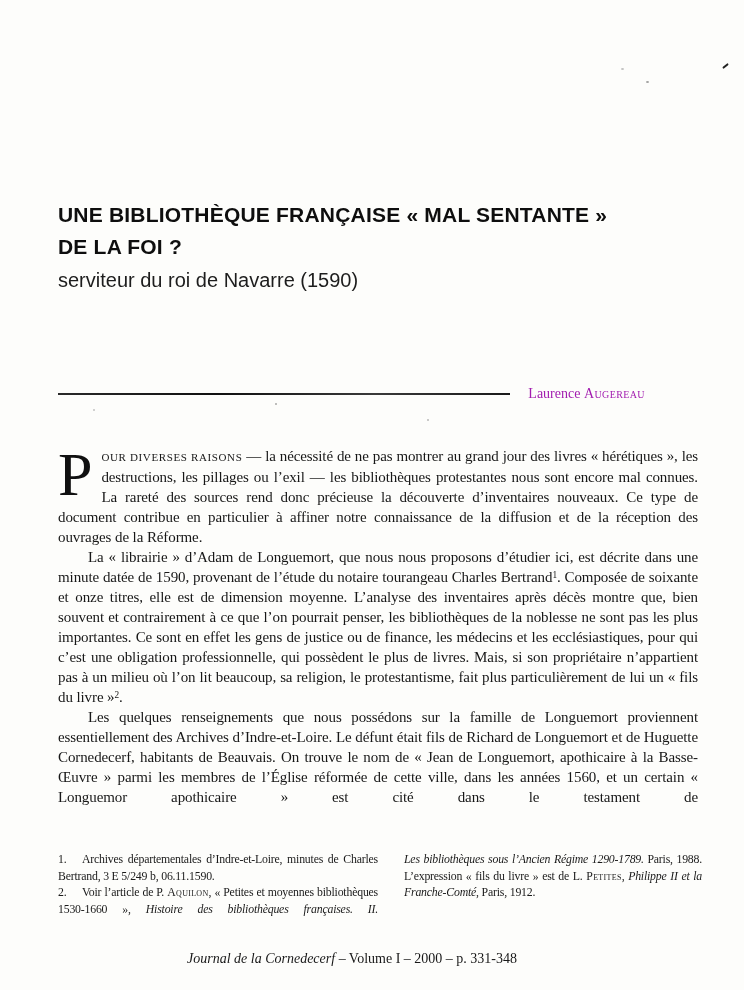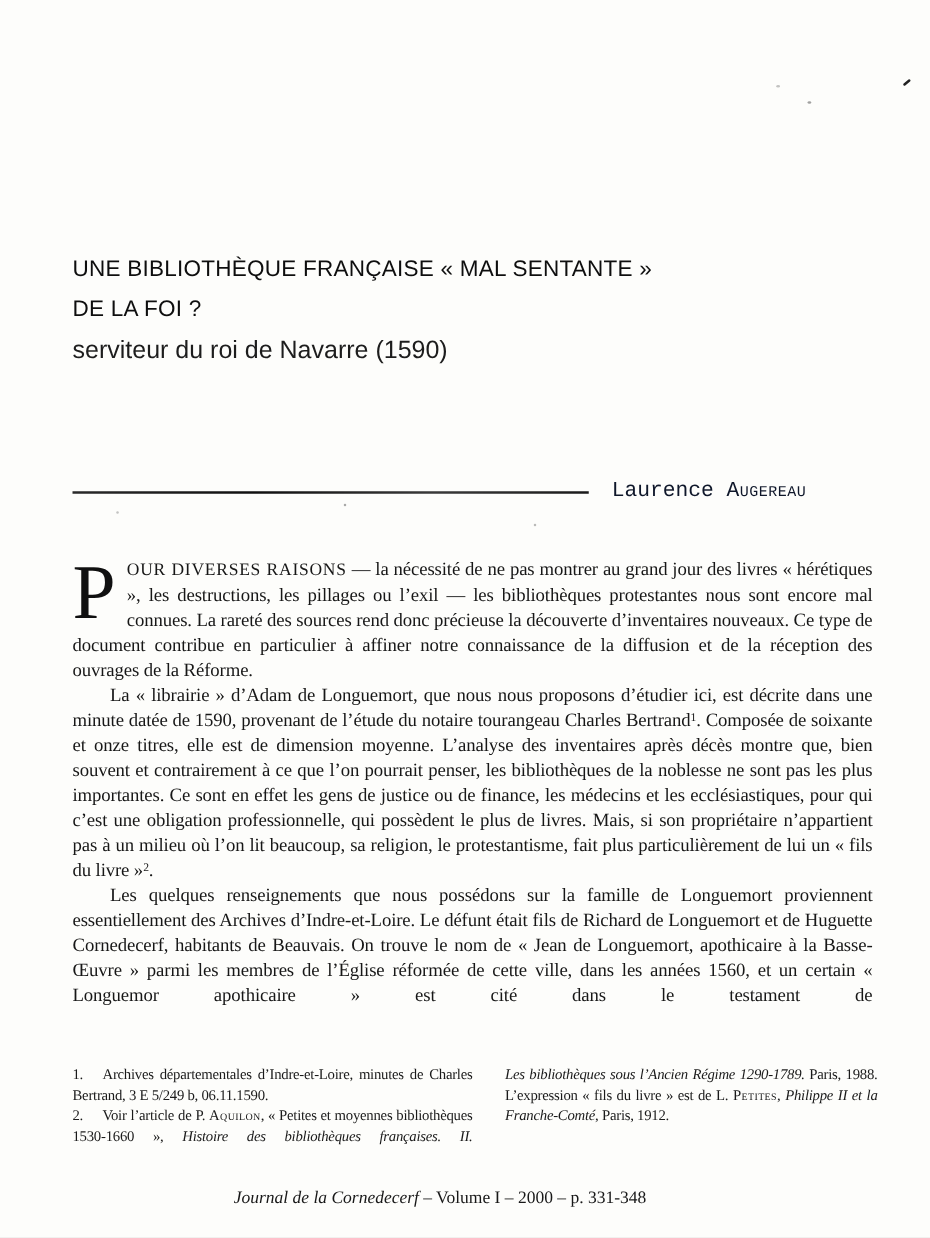--- a/index.html
+++ b/index.html
@@ -11,61 +11,61 @@
     overflow:hidden;
     color:#1b1b1b;
   }
   
   .speck{position:absolute;background:#555;border-radius:50%;}
   .speck-slash{position:absolute;width:7px;height:2px;background:#222;transform:rotate(-40deg);border-radius:2px;}
   
   .title-block{position:absolute;left:58px;top:199px;width:645px;}
   .title-line{
     font-family:"Liberation Sans",sans-serif;
-    font-weight:400;font-size:18px;line-height:32px;
+    font-weight:700;font-size:21px;line-height:32px;
     letter-spacing:0.2px;color:#0e0e0e;white-space:nowrap;
   }
   .subtitle-line{
     font-family:"Liberation Sans",sans-serif;
     font-weight:400;font-size:20px;line-height:31px;
     color:#1d1d1d;white-space:nowrap;
   }
   .subtitle-block{margin-top:2px;}
   
   .author-row{
     position:absolute;left:58px;top:385px;width:587px;height:17px;
     display:flex;align-items:center;
   }
   .author-rule{
     flex:1;height:2px;margin-right:18px;
     background:linear-gradient(90deg,#2a2a2a,#101010 35%,#3a3a3a 70%,#1a1a1a);
   }
   .author-name{
-    font-family:Liberation Mono, monospace;
-    font-size:17px;color:#0f172a;white-space:nowrap;
+    font-family:Liberation Serif, serif;
+    font-size:14px;color:#a21caf;white-space:nowrap;
   }
   .author-family{font-variant:small-caps;letter-spacing:0.4px;}
   
   .body-text{
     position:absolute;left:58px;top:446px;width:640px;
     font-family:"Liberation Serif",serif;
     font-size:15px;line-height:20px;letter-spacing:-0.1px;
     text-align:justify;color:#171717;
   }
   .body-text p{margin:0;}
   .para-indent{text-indent:30px;}
   .para-3{text-align-last:justify;}
   .dropcap{
     float:left;
     font-family:"Liberation Serif",serif;
     font-size:62px;line-height:50px;
     padding:3px 9px 0 0;
     color:#101010;
   }
-  .lead-caps{font-size:14px;letter-spacing:0.6px;}
+  .lead-caps{font-size:11px;letter-spacing:0.6px;}
   .fnref{font-size:0.62em;position:relative;top:-0.45em;line-height:0;}
   
   .footnotes{
     position:absolute;left:58px;top:851px;width:644px;
     display:flex;gap:26px;
     font-family:"Liberation Serif",serif;
     font-size:11.8px;line-height:16.6px;letter-spacing:-0.2px;
     text-align:justify;color:#1a1a1a;
   }
   .fn-col-left{width:320px;}

